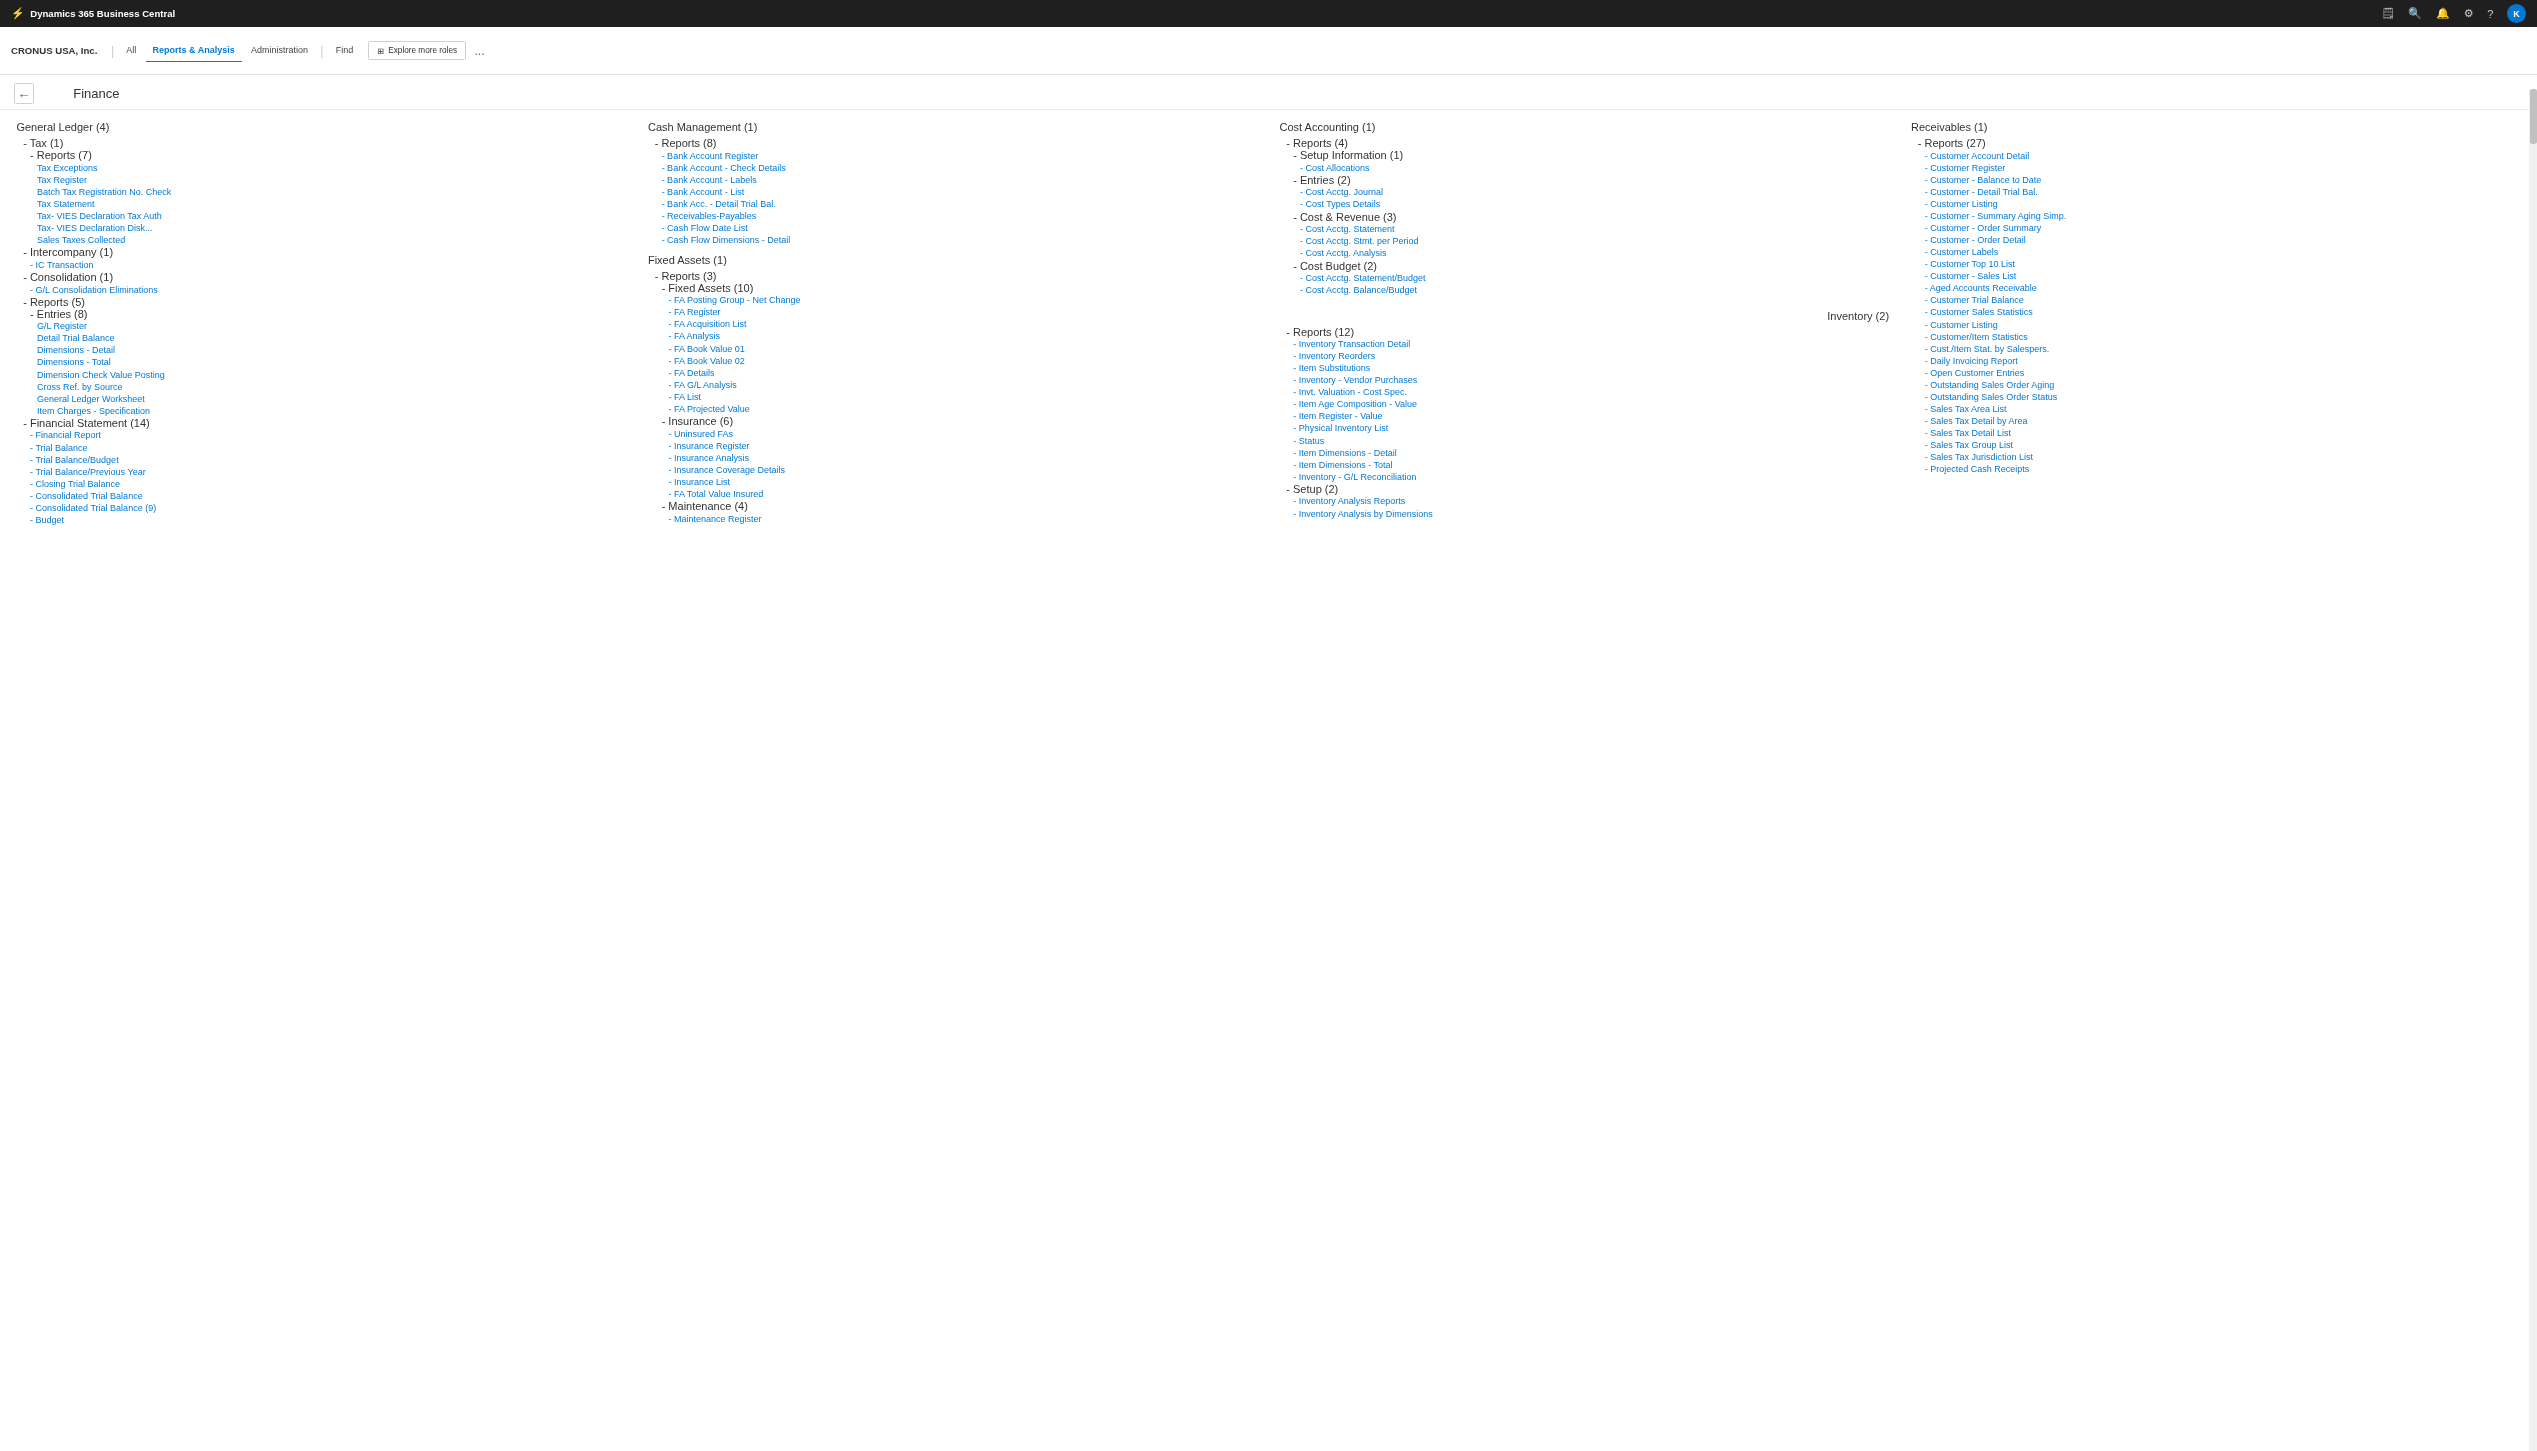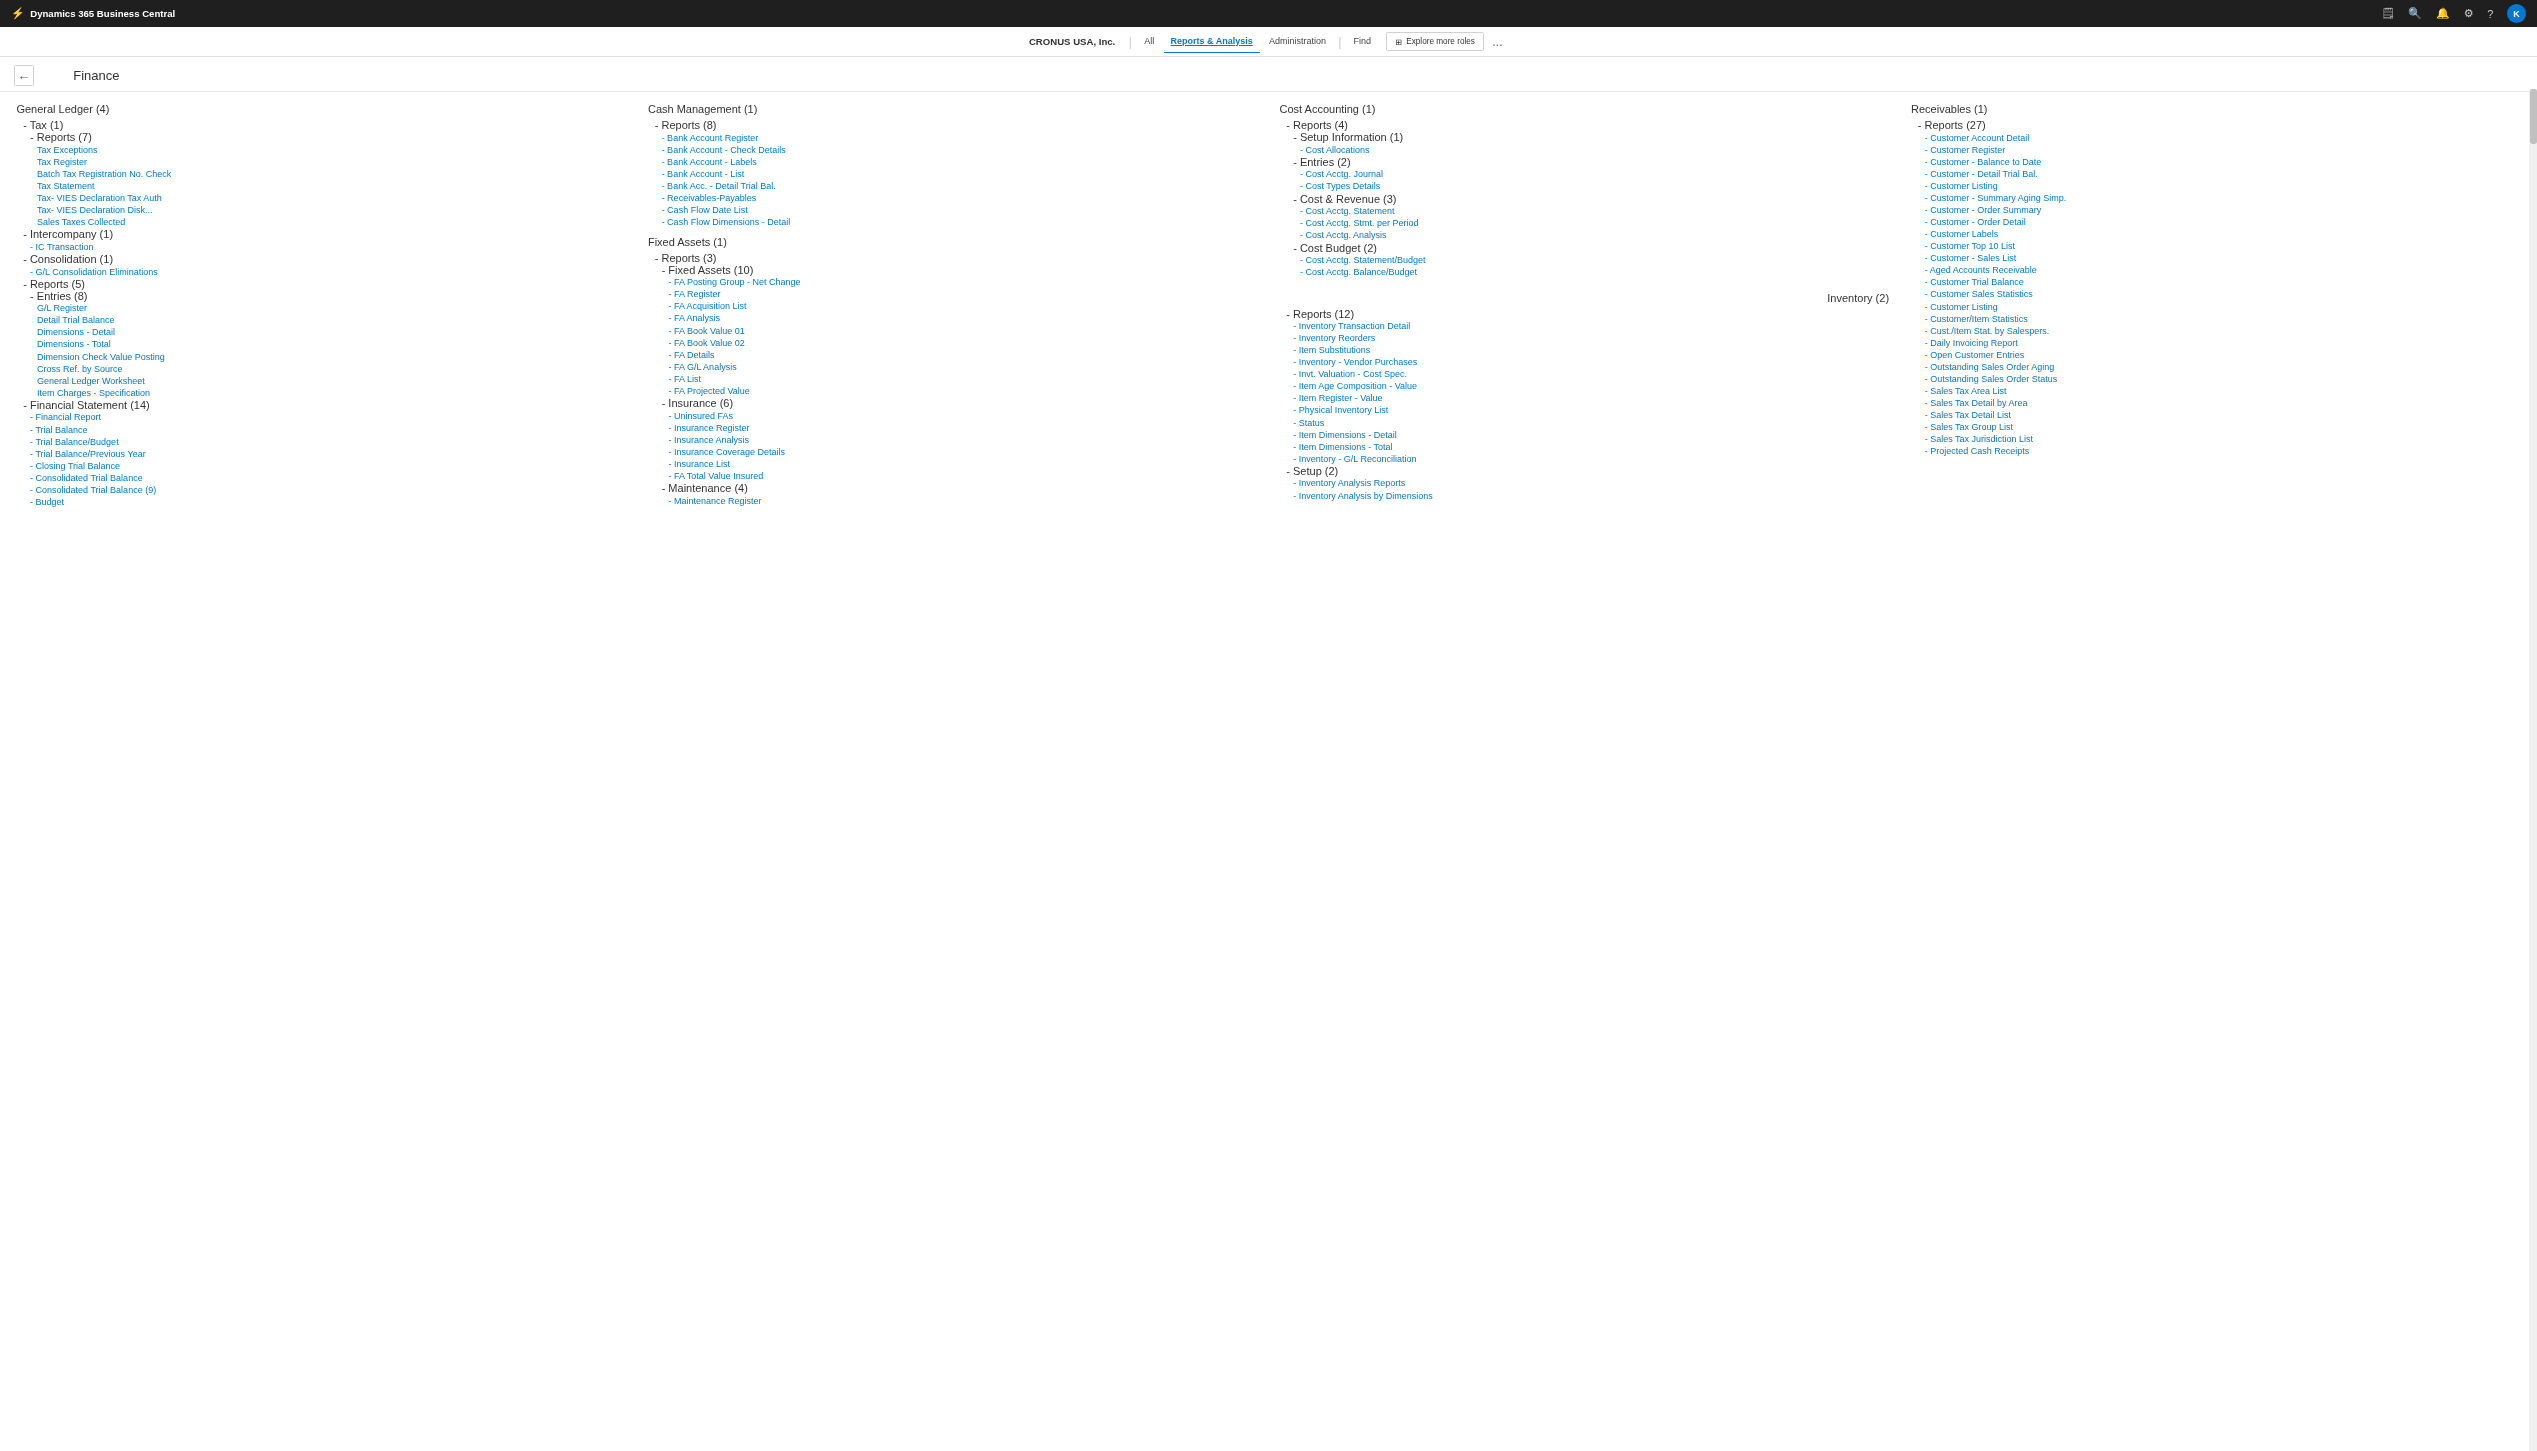--- a/index.html
+++ b/index.html
@@ -45,23 +45,22 @@
       font-size: 9px;
     }
 
     
     .secondary-nav {
       background: #fff;
       border-bottom: 0.7px solid #e0e0e0;
       display: flex;
       align-items: center;
       padding: 0 11px;
-      height: 30px;
+      height: 48px;
       gap: 2.7px;
-      justify-content: center;
     }
     .company-name {
       font-weight: 700;
       font-size: 9.6px;
       color: #333;
       margin-right: 8.2px;
     }
     .nav-divider {
       color: #ccc;
       font-size: 12.3px;
@@ -72,21 +71,20 @@
       color: #444;
       padding: 5.5px 6.8px;
       cursor: pointer;
       border-bottom: 1.4px solid transparent;
       text-decoration: none;
     }
     .nav-link.active {
       color: #0078d4;
       border-bottom: 1.4px solid #0078d4;
       font-weight: 600;
-      text-decoration: underline;
     }
     .explore-btn {
       background: #fff;
       border: 0.7px solid #d0d0d0;
       border-radius: 1.4px;
       padding: 3.4px 8.2px;
       font-size: 8.2px;
       cursor: pointer;
       display: flex;
       align-items: center;

